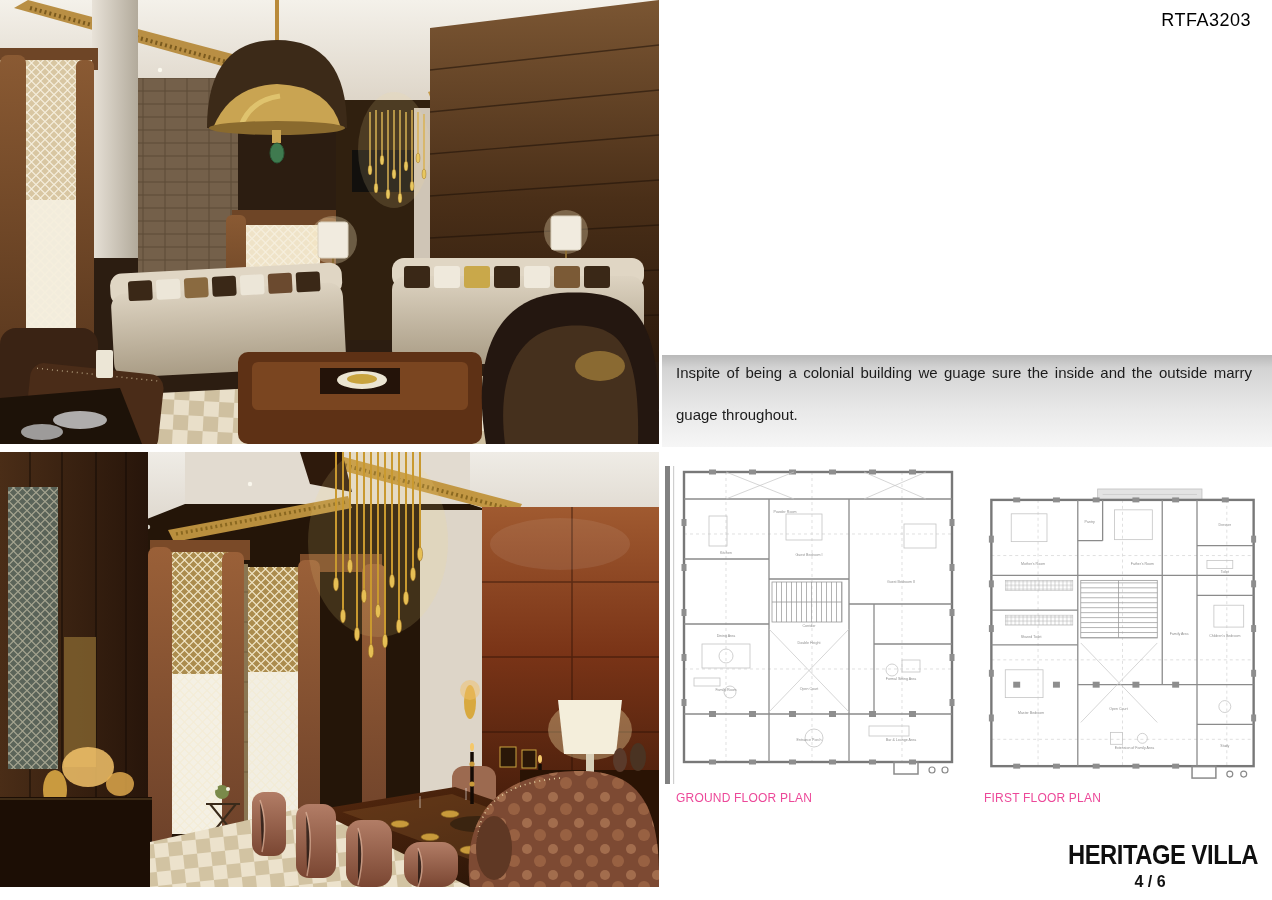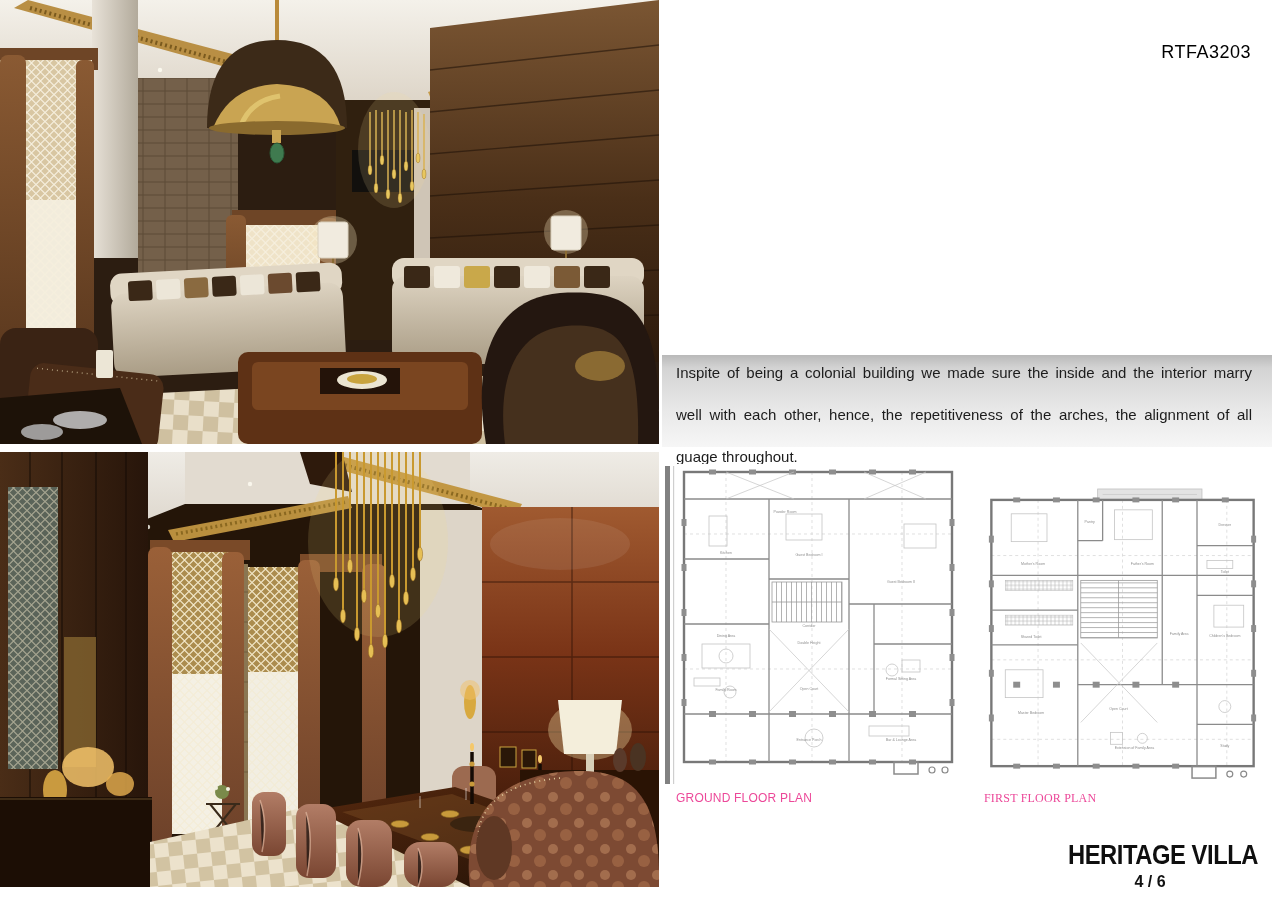--- a/index.html
+++ b/index.html
@@ -3,36 +3,36 @@
 <meta charset="utf-8">
 <style>
   html,body{margin:0;padding:0;background:#ffffff;}
   .board{position:relative;width:1272px;height:900px;background:#ffffff;overflow:hidden;
          font-family:"Liberation Sans", sans-serif;}
   .photo{position:absolute;overflow:hidden;background:#2c1d11;}
   .photo svg{display:block;width:100%;height:100%;}
   #photo-top{left:0;top:0;width:659px;height:444px;}
   #photo-bottom{left:0;top:452px;width:659px;height:435px;}
   .code-label{position:absolute;top:10px;right:21px;font-size:18px;color:#000;
-              letter-spacing:0.5px;margin-top:32px;}
+              letter-spacing:0.5px;}
   .desc-band{position:absolute;left:662px;top:355px;width:610px;height:92px;
              background:linear-gradient(180deg,#b9b9b9 0%,#d3d3d3 14%,#e9e9e9 62%,#f6f6f6 100%);
              box-sizing:border-box;padding:7px 20px 0 14px;}
   .desc-line{font-size:15px;line-height:21px;color:#1c1c1c;text-align:justify;}
   .desc-line::after{content:"";display:inline-block;width:100%;height:0;}
   .desc-line.last{text-align:left;}
   .desc-line.last::after{content:none;}
   .plan{position:absolute;background:#ffffff;}
   #plan-ground{left:664px;top:464px;width:296px;height:325px;}
   #plan-first{left:983px;top:486px;width:279px;height:303px;}
   .plan svg{display:block;width:100%;height:100%;}
   .plan-room-label{font-family:"Liberation Sans",sans-serif;fill:#8f8f8f;}
   .plan-label{position:absolute;font-size:12px;color:#ec4899;letter-spacing:0.2px;text-align:center;}
   #label-ground{left:676px;top:791px;}
-  #label-first{left:984px;top:791px;font-family:Liberation Serif, serif;}
+  #label-first{left:984px;top:791px;}
   .title-block{position:absolute;right:14px;top:840px;text-align:center;}
   .project-title{font-size:27px;font-weight:800;color:#0f0f0f;letter-spacing:-0.5px;
                  transform:scaleX(0.88);transform-origin:100% 50%;white-space:nowrap;}
   .page-number{font-size:16px;font-weight:700;color:#111;margin-top:2px;}
 </style>
 </head>
 <body>
 
 <div class="board">
 
@@ -416,22 +416,21 @@
       <path d="M470 435 C462 372 490 328 560 320 C632 313 661 340 659 435 Z" fill="#7d4a33"></path>
       <path d="M470 435 C462 372 490 328 560 320 C632 313 661 340 659 435 Z" fill="url(#b-dam)"></path>
       <path d="M478 400 C474 356 500 332 560 326" stroke="#e3cfa0" stroke-width="1.6" stroke-dasharray="1 4" fill="none"></path>
       <ellipse cx="494" cy="396" rx="18" ry="32" fill="#5f3824"></ellipse>
     </svg>
   </div>
 
   <div class="code-label">RTFA3203</div>
 
   <div class="desc-band">
-    <div class="desc-line">Inspite of being a colonial building we made sure the inside and the interior marry</div>
-    <div class="desc-line">well with each other, hence, the repetitiveness of the arches, the alignment of all</div>
+    <div class="desc-line">Inspite of being a colonial building we guage sure the inside and the outside marry</div>
     <div class="desc-line last">guage throughout.</div>
   </div>
 
   <div class="plan" id="plan-ground">
     <svg viewBox="0 0 296 325">
       <defs>
         <pattern id="g-stair" width="5" height="6" patternUnits="userSpaceOnUse">
           <path d="M2.5 0 V6" stroke="#a0a0a0" stroke-width="0.8"></path>
         </pattern>
       </defs>

